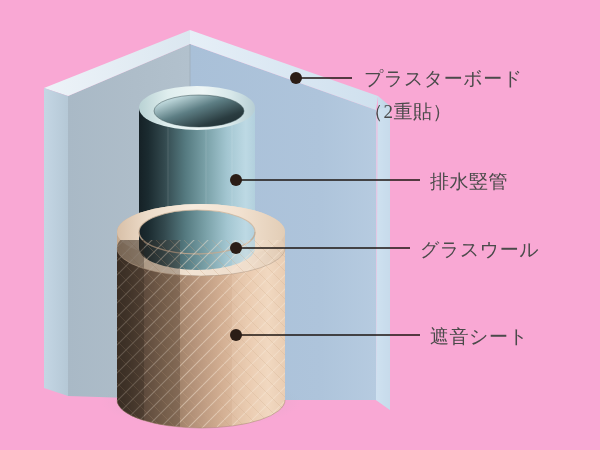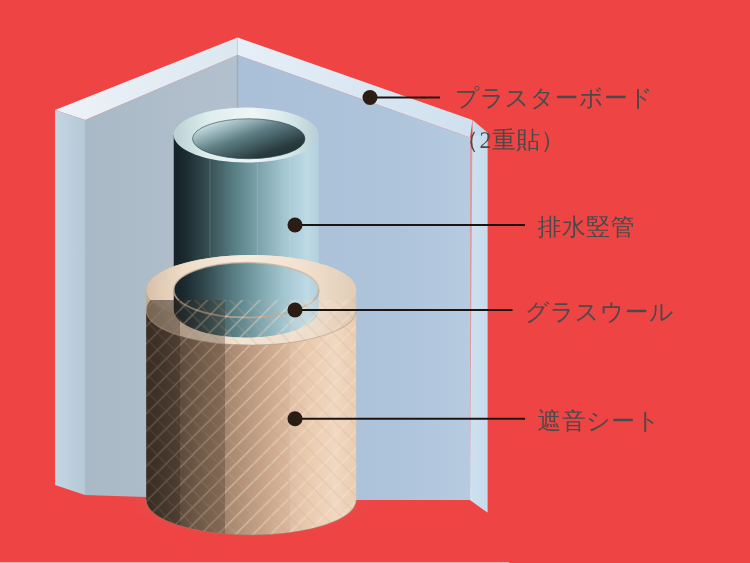--- a/index.html
+++ b/index.html
@@ -10,21 +10,21 @@
   body {
     width: 600px;
     height: 450px;
     overflow: hidden;
     font-family: "Liberation Serif", "DejaVu Serif", serif;
   }
   #diagram-root {
     position: relative;
     width: 600px;
     height: 450px;
-    background: #ef4444;
+    background: #f9a8d4;
   }
   svg.stage {
     position: absolute;
     left: 0;
     top: 0;
     width: 600px;
     height: 450px;
     display: block;
   }
   .label-text {

